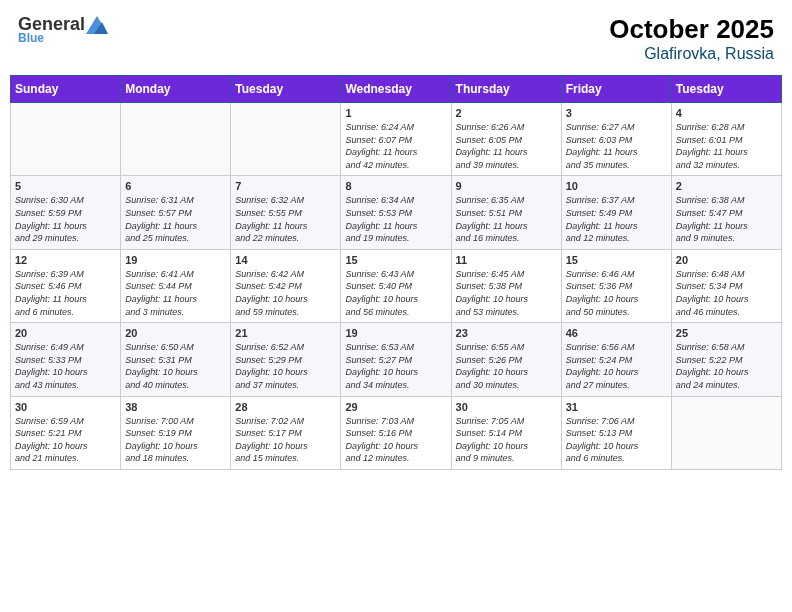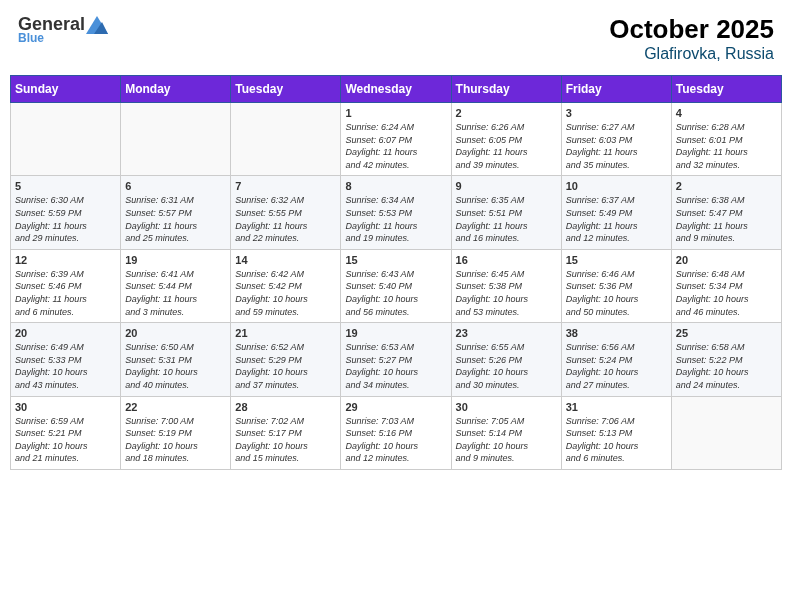--- a/index.html
+++ b/index.html
@@ -186,21 +186,21 @@
         </td>
         <td>
           <span class="day-number">14</span>
           <div class="day-info">Sunrise: 6:42 AM<br>Sunset: 5:42 PM<br>Daylight: 10 hours<br>and 59 minutes.</div>
         </td>
         <td>
           <span class="day-number">15</span>
           <div class="day-info">Sunrise: 6:43 AM<br>Sunset: 5:40 PM<br>Daylight: 10 hours<br>and 56 minutes.</div>
         </td>
         <td>
-          <span class="day-number">16</span>
+          <span class="day-number">11</span>
           <div class="day-info">Sunrise: 6:45 AM<br>Sunset: 5:38 PM<br>Daylight: 10 hours<br>and 53 minutes.</div>
         </td>
         <td>
           <span class="day-number">15</span>
           <div class="day-info">Sunrise: 6:46 AM<br>Sunset: 5:36 PM<br>Daylight: 10 hours<br>and 50 minutes.</div>
         </td>
         <td>
           <span class="day-number">20</span>
           <div class="day-info">Sunrise: 6:48 AM<br>Sunset: 5:34 PM<br>Daylight: 10 hours<br>and 46 minutes.</div>
         </td>
@@ -220,35 +220,35 @@
         </td>
         <td>
           <span class="day-number">19</span>
           <div class="day-info">Sunrise: 6:53 AM<br>Sunset: 5:27 PM<br>Daylight: 10 hours<br>and 34 minutes.</div>
         </td>
         <td>
           <span class="day-number">23</span>
           <div class="day-info">Sunrise: 6:55 AM<br>Sunset: 5:26 PM<br>Daylight: 10 hours<br>and 30 minutes.</div>
         </td>
         <td>
-          <span class="day-number">38</span>
+          <span class="day-number">46</span>
           <div class="day-info">Sunrise: 6:56 AM<br>Sunset: 5:24 PM<br>Daylight: 10 hours<br>and 27 minutes.</div>
         </td>
         <td>
           <span class="day-number">25</span>
           <div class="day-info">Sunrise: 6:58 AM<br>Sunset: 5:22 PM<br>Daylight: 10 hours<br>and 24 minutes.</div>
         </td>
       </tr>
       <tr>
         <td>
           <span class="day-number">30</span>
           <div class="day-info">Sunrise: 6:59 AM<br>Sunset: 5:21 PM<br>Daylight: 10 hours<br>and 21 minutes.</div>
         </td>
         <td>
-          <span class="day-number">22</span>
+          <span class="day-number">38</span>
           <div class="day-info">Sunrise: 7:00 AM<br>Sunset: 5:19 PM<br>Daylight: 10 hours<br>and 18 minutes.</div>
         </td>
         <td>
           <span class="day-number">28</span>
           <div class="day-info">Sunrise: 7:02 AM<br>Sunset: 5:17 PM<br>Daylight: 10 hours<br>and 15 minutes.</div>
         </td>
         <td>
           <span class="day-number">29</span>
           <div class="day-info">Sunrise: 7:03 AM<br>Sunset: 5:16 PM<br>Daylight: 10 hours<br>and 12 minutes.</div>
         </td>

